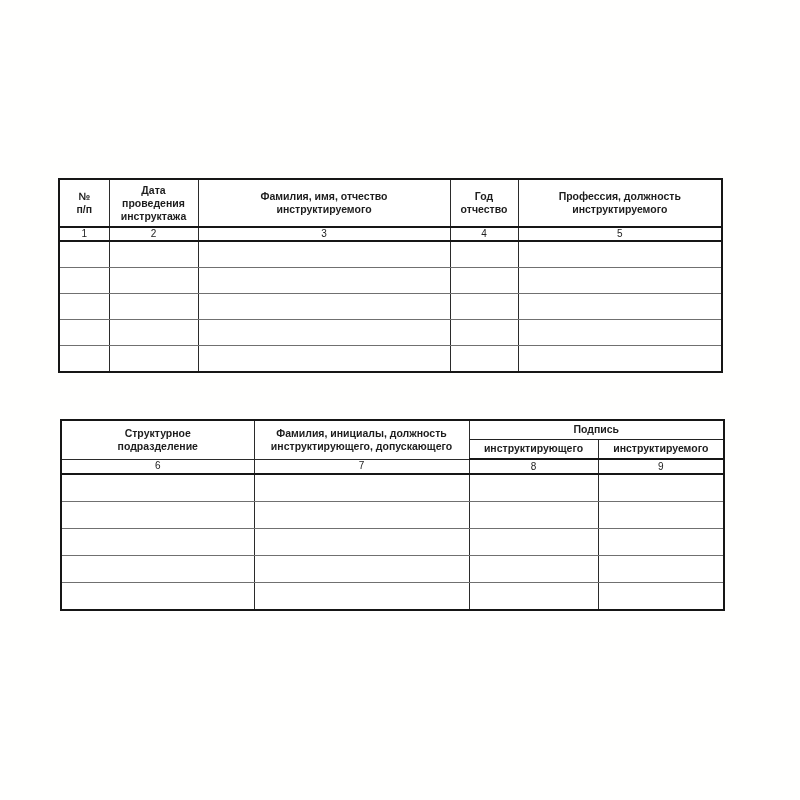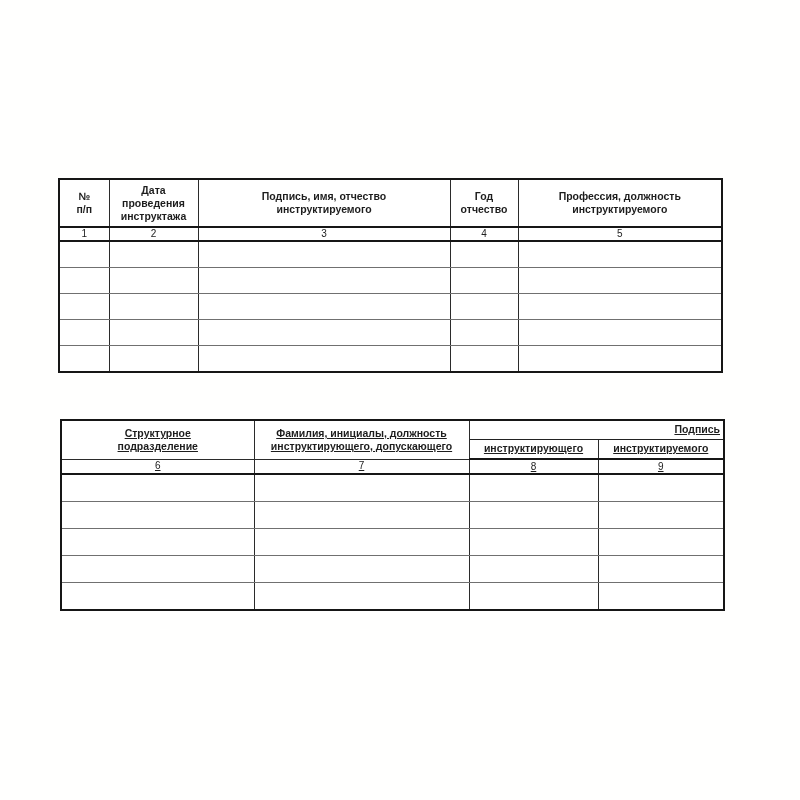--- a/index.html
+++ b/index.html
@@ -17,21 +17,21 @@
   }
   table.t {
     position: absolute;
     border-collapse: collapse;
     table-layout: fixed;
     background: #ffffff;
     border: 2.5px solid #161616;
     color: #1d1d1d;
   }
   .t1 { left: 58px; top: 178px; width: 663px; }
-  .t2 { left: 60px; top: 419px; width: 663px; text-decoration: underline; }
+  .t2 { left: 60px; top: 419px; width: 663px; }
 
   .t th, .t td {
     border: 1.3px solid #2b2b2b;
     padding: 0 3px;
     margin: 0;
     text-align: center;
     vertical-align: middle;
     overflow: hidden;
   }
   .t thead th {
@@ -39,21 +39,21 @@
     font-size: 10.5px;
     line-height: 13px;
     white-space: pre-line;
   }
   tr.hdr    { height: 48px; }
   tr.hdr th { border-bottom: 2px solid #161616; }
 
   tr.hdr2a    { height: 19px; }
   tr.hdr2b    { height: 20px; }
   tr.hdr2b th { border-bottom: 2px solid #161616; }
-  th.sig      { border-bottom: 1.6px solid #222222; text-align: right; }
+  th.sig      { border-bottom: 1.6px solid #222222; }
 
   tr.num td {
     height: 12px;
     font-size: 10px;
     font-weight: normal;
     line-height: 12px;
     border-bottom: 2px solid #161616;
     color: #222222;
   }
   .t2 tr.num td { height: 13px; }
@@ -80,21 +80,21 @@
       <col style="width:68px">
       <col style="width:204px">
     </colgroup>
     <thead>
       <tr class="hdr">
         <th>№
 п/п</th>
         <th>Дата
 проведения
 инструктажа</th>
-        <th>Подпись, имя, отчество
+        <th>Фамилия, имя, отчество
 инструктируемого</th>
         <th>Год
 отчество</th>
         <th>Профессия, должность
 инструктируемого</th>
       </tr>
       <tr class="num">
         <td>1</td>
         <td>2</td>
         <td>3</td>

